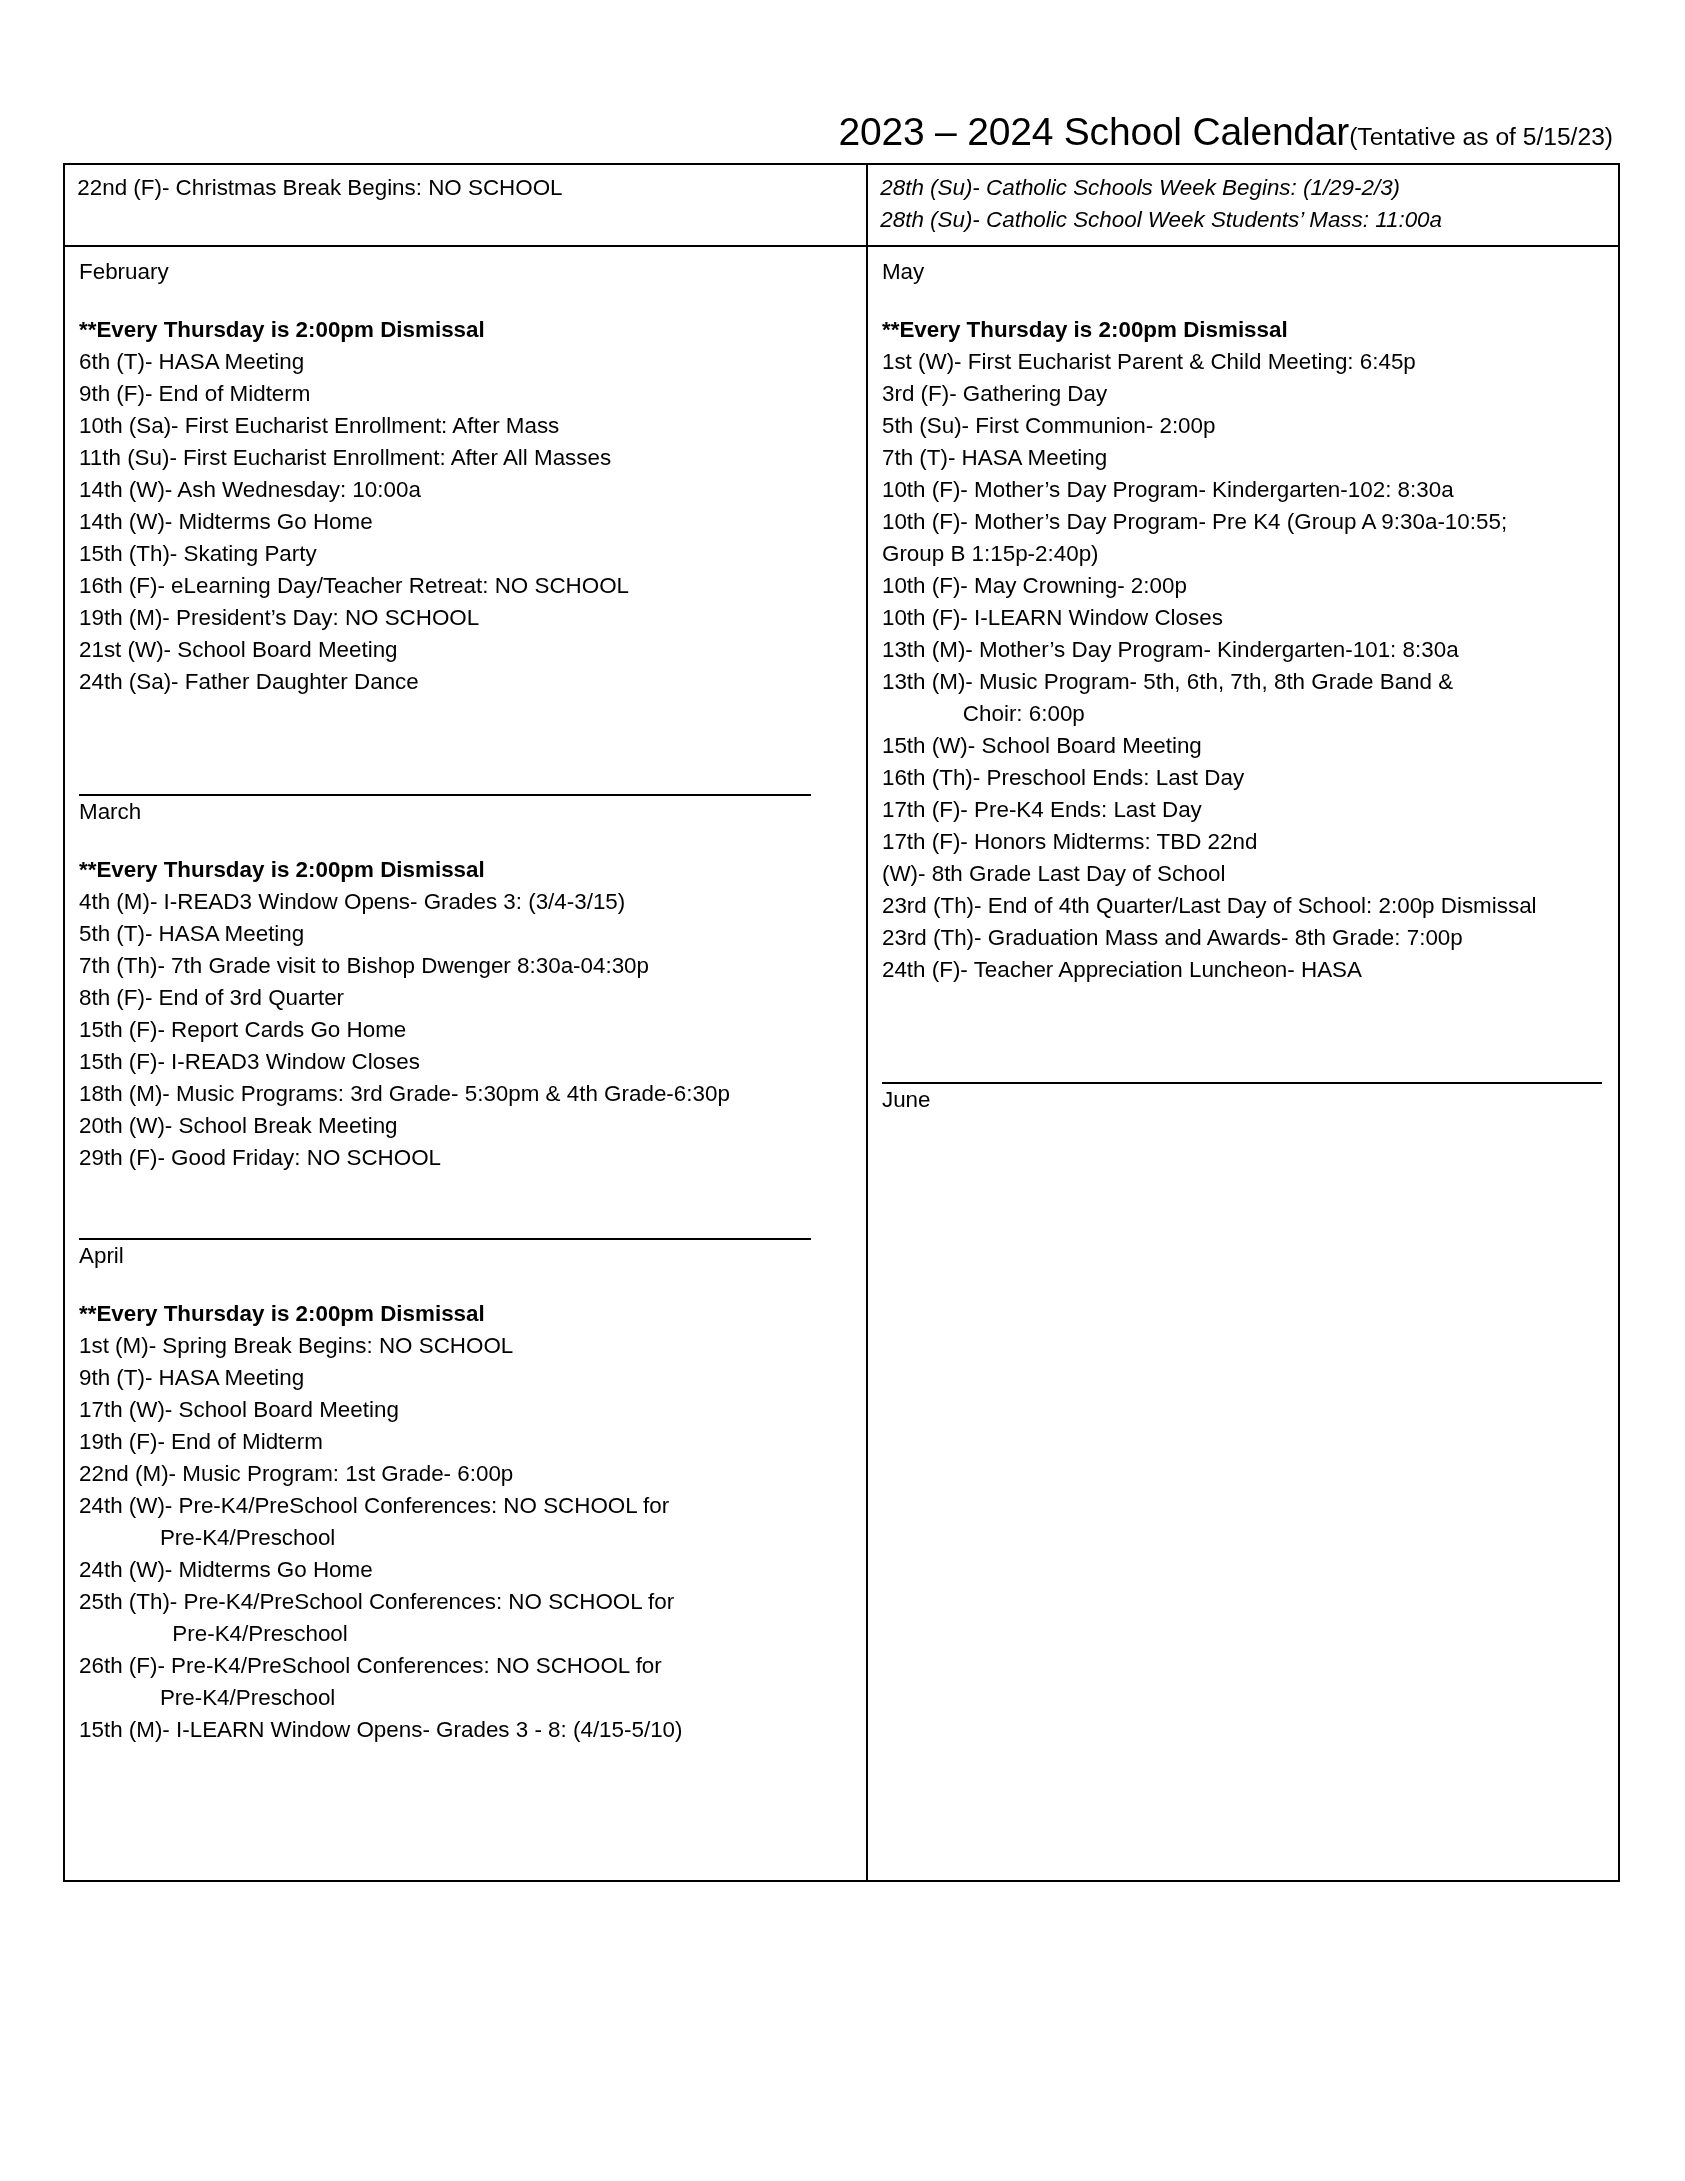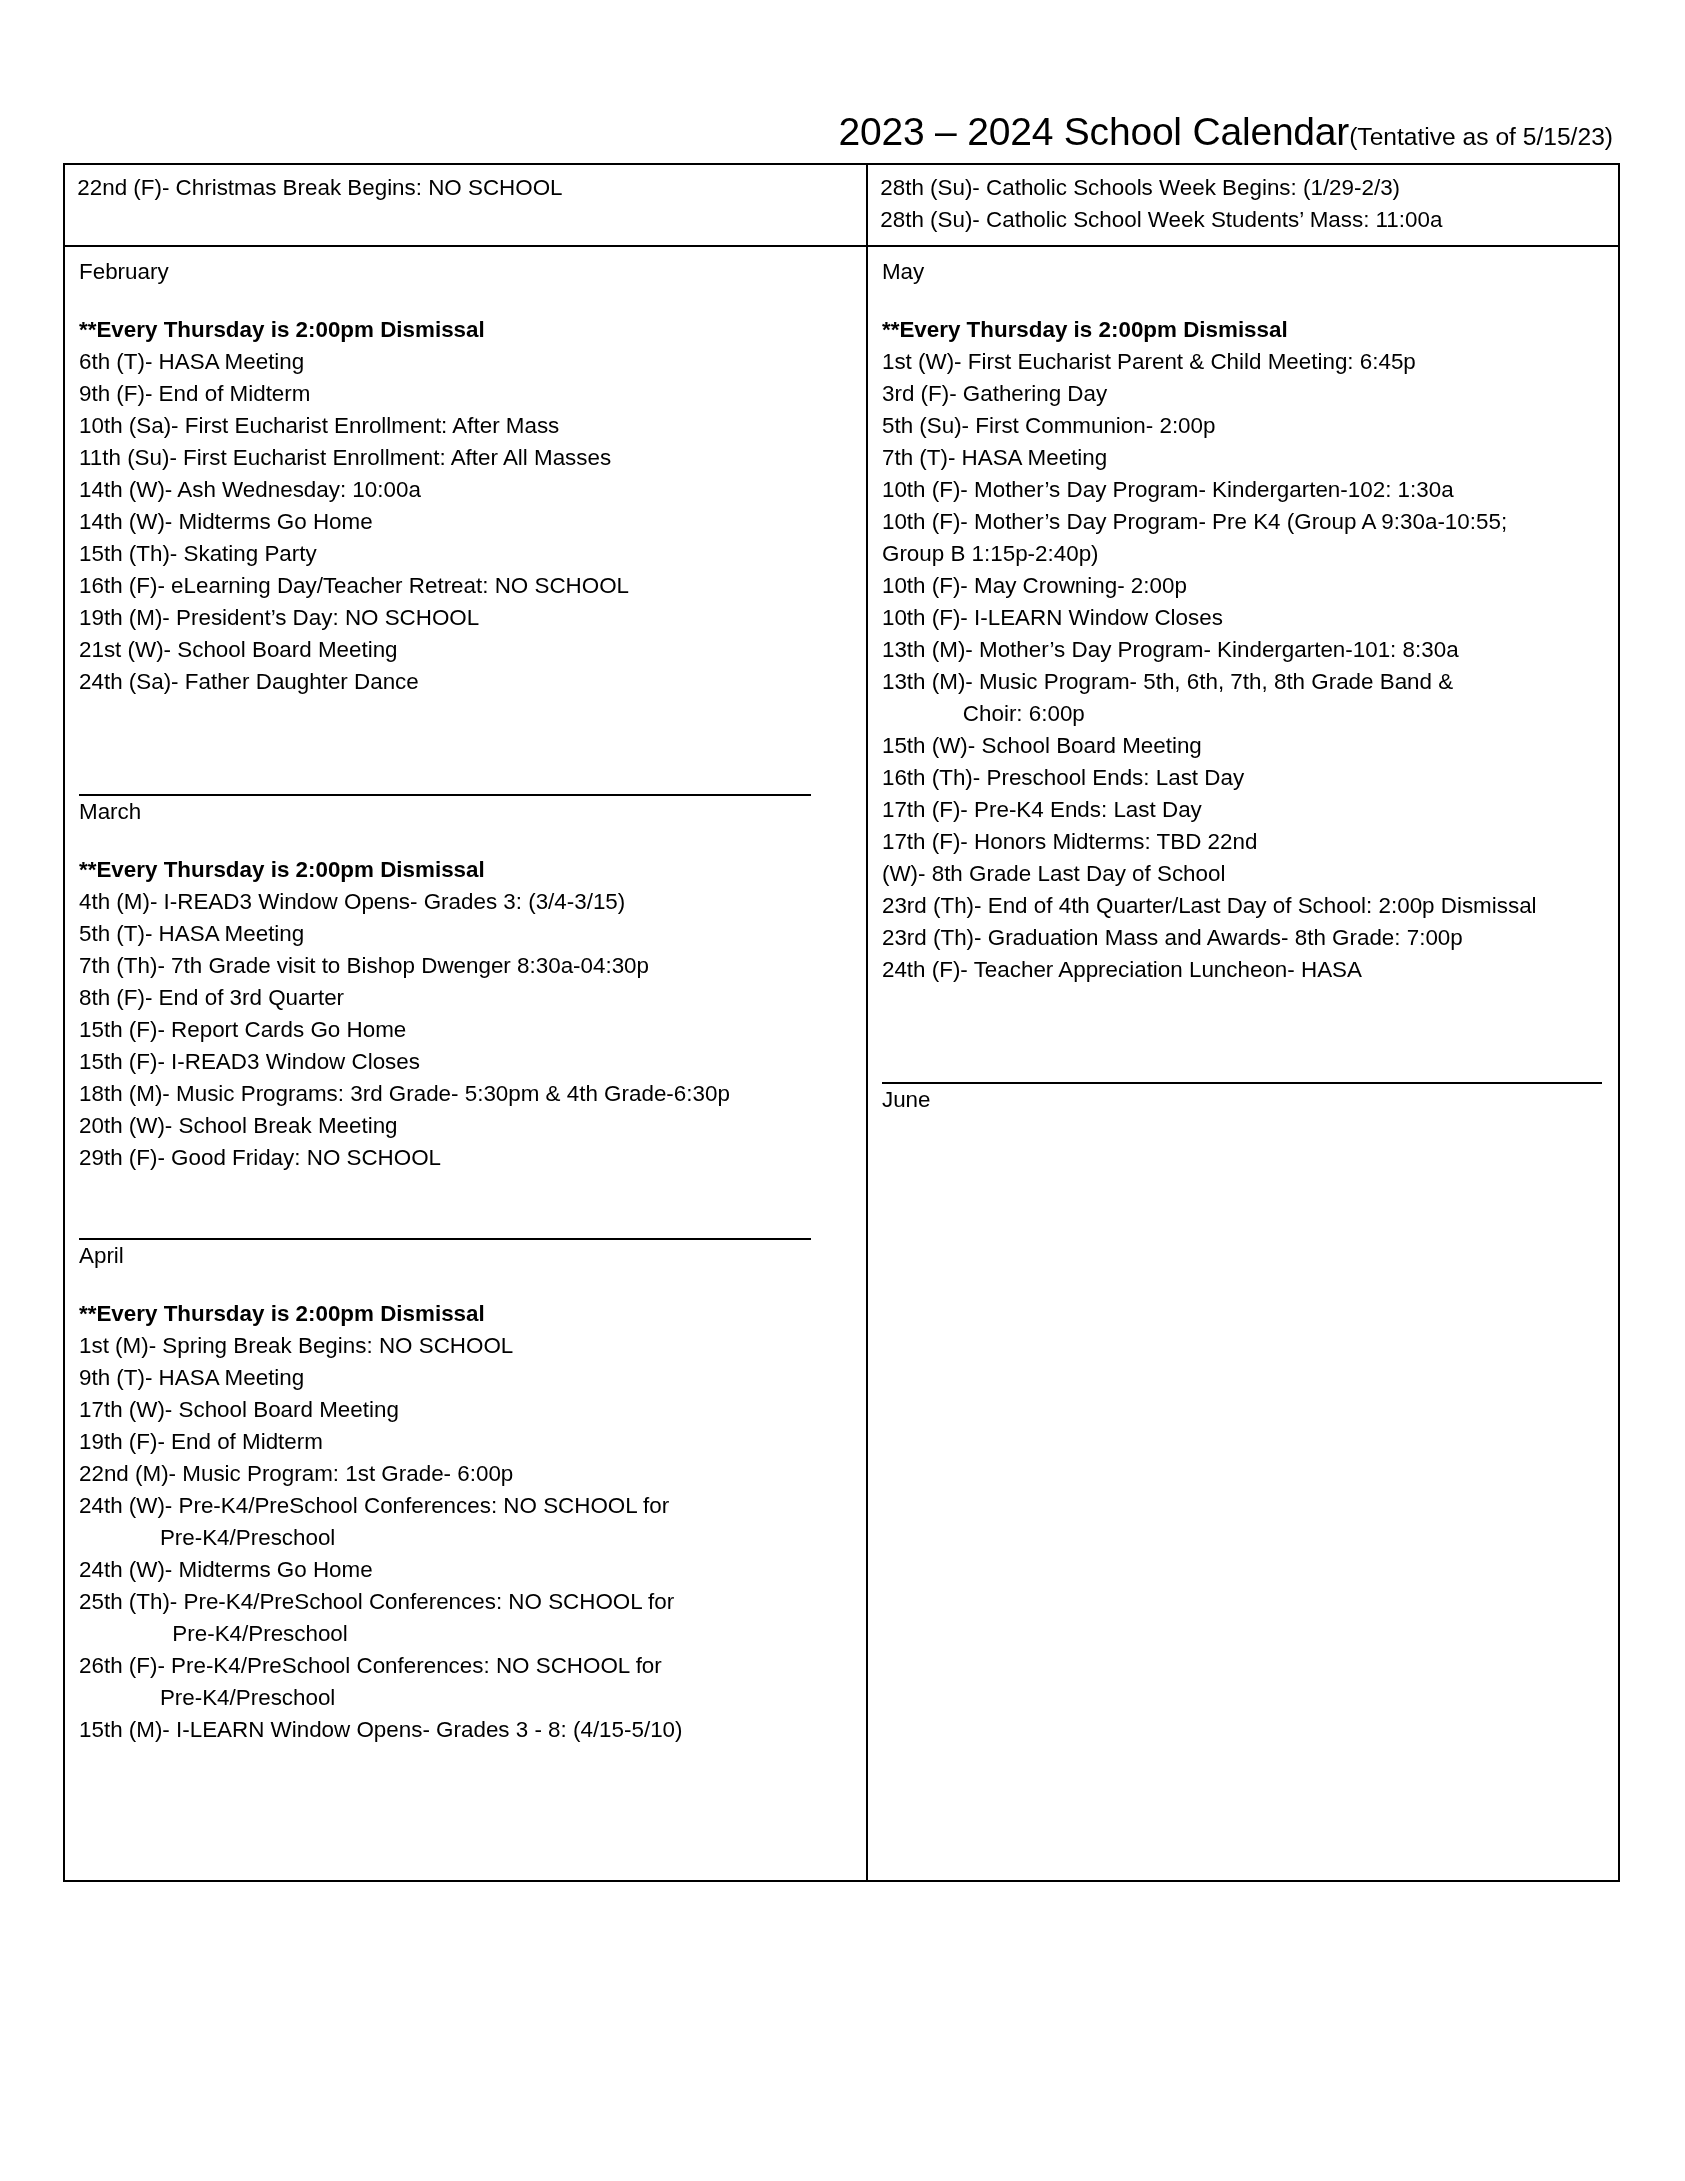--- a/index.html
+++ b/index.html
@@ -66,20 +66,21 @@
   .cell {
     box-sizing: border-box;
     padding: 7px 12.3px 8.8px 12.3px;
   }
   .cell.left {
     width: 804px;
     border-right: 2.6px solid #000000;
   }
   .cell.right {
     width: 751px;
+    font-style: italic;
   }
 
   .cell.body-left {
     width: 804px;
     border-right: 2.6px solid #000000;
     min-height: 1633px;
     padding: 8.8px 16px 12.3px 14px;
   }
   .cell.body-right {
     width: 751px;
@@ -208,21 +209,21 @@
       <div class="cell body-right">
 
         <div class="month-block">
           <div class="month-head">May</div>
           <div class="spacer-sm"></div>
           <div class="evt bold">**Every Thursday is 2:00pm Dismissal</div>
           <div class="evt">1st (W)- First Eucharist Parent &amp; Child Meeting: 6:45p</div>
           <div class="evt">3rd (F)- Gathering Day</div>
           <div class="evt">5th (Su)- First Communion- 2:00p</div>
           <div class="evt">7th (T)- HASA Meeting</div>
-          <div class="evt">10th (F)- Mother’s Day Program- Kindergarten-102: 1:30a</div>
+          <div class="evt">10th (F)- Mother’s Day Program- Kindergarten-102: 8:30a</div>
           <div class="evt">10th (F)- Mother’s Day Program- Pre K4 (Group A 9:30a-10:55;
 Group B 1:15p-2:40p)</div>
           <div class="evt">10th (F)- May Crowning- 2:00p</div>
           <div class="evt">10th (F)- I-LEARN Window Closes</div>
           <div class="evt">13th (M)- Mother’s Day Program- Kindergarten-101: 8:30a</div>
           <div class="evt">13th (M)- Music Program- 5th, 6th, 7th, 8th Grade Band &amp;
              Choir: 6:00p</div>
           <div class="evt">15th (W)- School Board Meeting</div>
           <div class="evt">16th (Th)- Preschool Ends: Last Day</div>
           <div class="evt">17th (F)- Pre-K4 Ends: Last Day</div>

